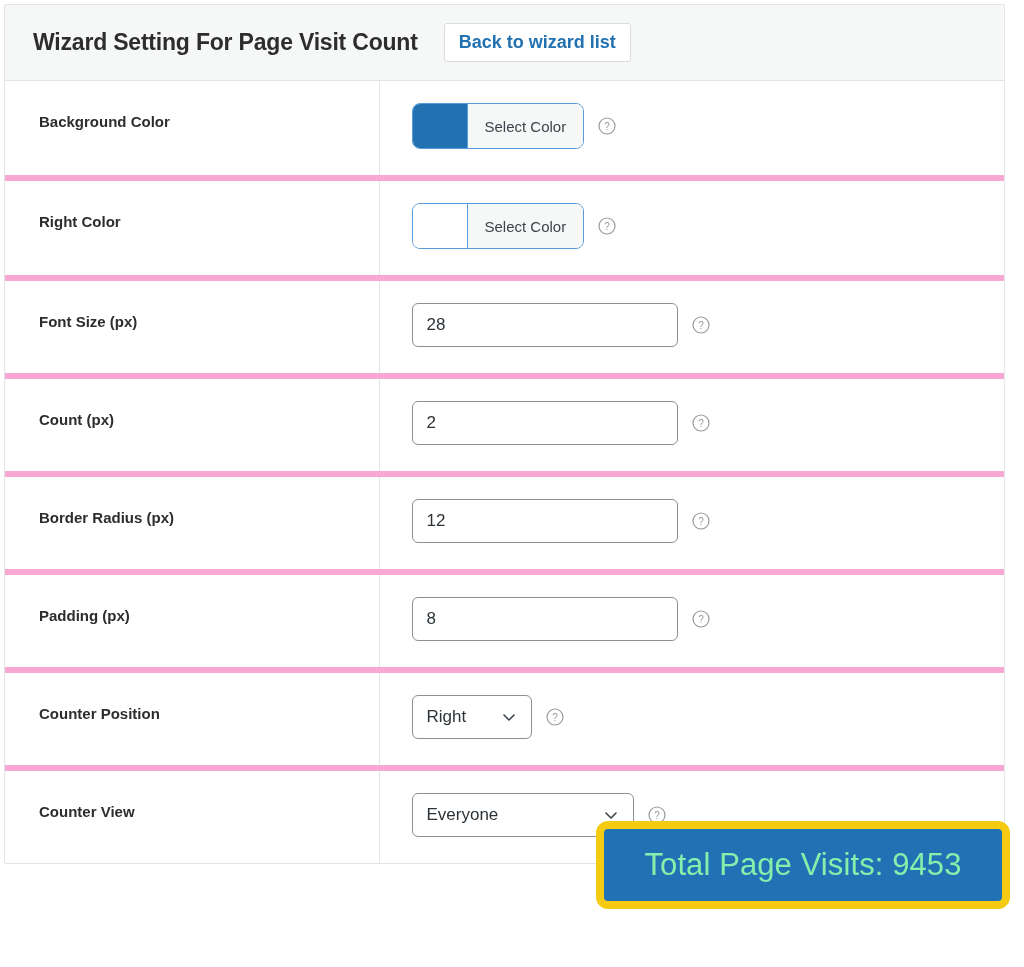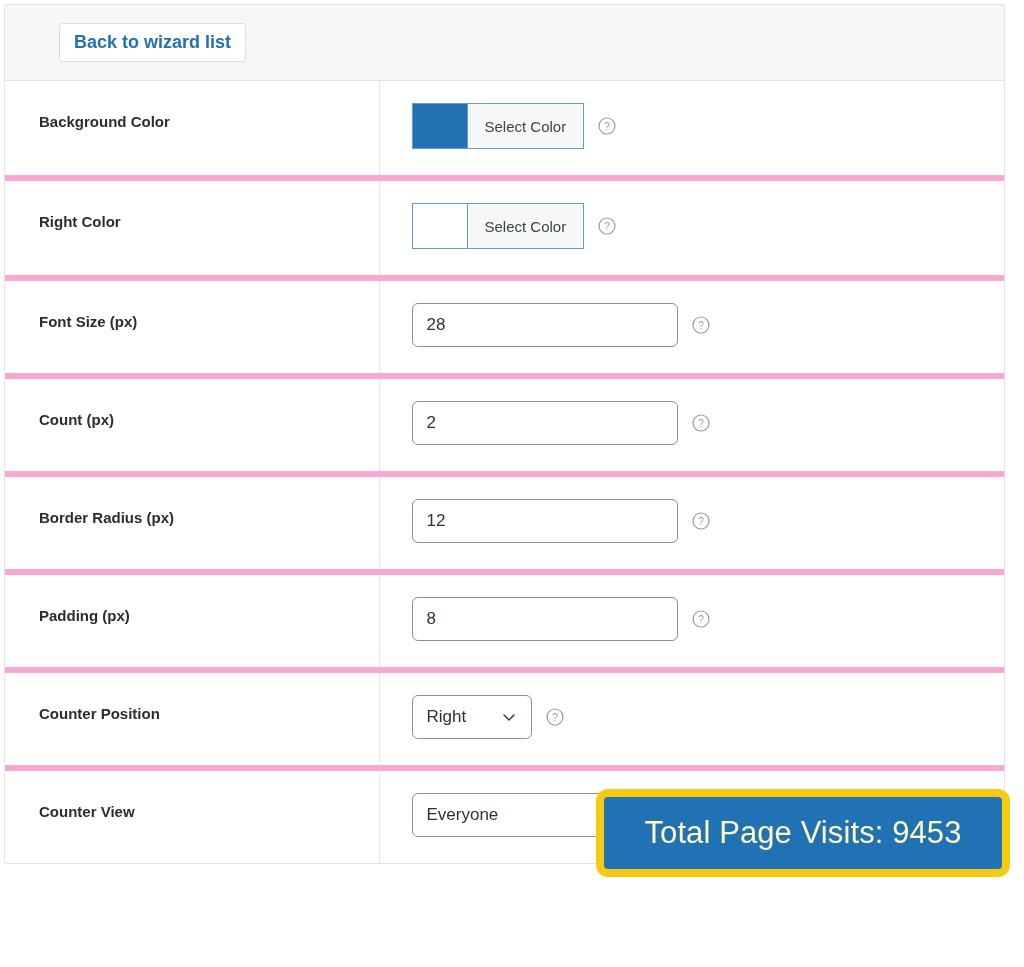--- a/index.html
+++ b/index.html
@@ -116,21 +116,21 @@
     cursor: pointer;
   }
   .help-icon svg { display: block; }
 
   
   .color-button {
     display: inline-flex;
     align-items: stretch;
     height: 46px;
     border: 1px solid #5b9dd9;
-    border-radius: 0;
+    border-radius: 8px;
     overflow: hidden;
     background: #f6f7f7;
     cursor: pointer;
     box-sizing: border-box;
     min-width: 168px;
   }
   .color-swatch {
     width: 54px;
     flex: 0 0 54px;
     border-right: 1px solid #5b9dd9;
@@ -213,20 +213,21 @@
   }
 </style>
 </head>
 <body>
 
 <div id="screen">
 
   <div class="panel">
 
     <div class="panel-header">
+      <div class="panel-title">Wizard Setting For Page Visit Count</div>
       <button class="back-button">Back to wizard list</button>
     </div>
 
     <table class="form-table">
       <tbody>
 
         <tr>
           <td class="cell-label">
             <span class="label-text">Background Color</span>
           </td>
@@ -383,15 +384,15 @@
                 </svg>
               </span>
             </div>
           </td>
         </tr>
 
       </tbody>
     </table>
   </div>
 
-  <div class="counter-badge" style="background: rgb(33, 113, 181); border-color: rgb(245, 203, 17); color: #fef9c3;">Total Page Visits: 9453</div>
+  <div class="counter-badge" style="background: rgb(33, 113, 181); border-color: rgb(245, 203, 17); color: #86efac; margin-top: 32px;">Total Page Visits: 9453</div>
 
 </div>
 
 </body></html>

